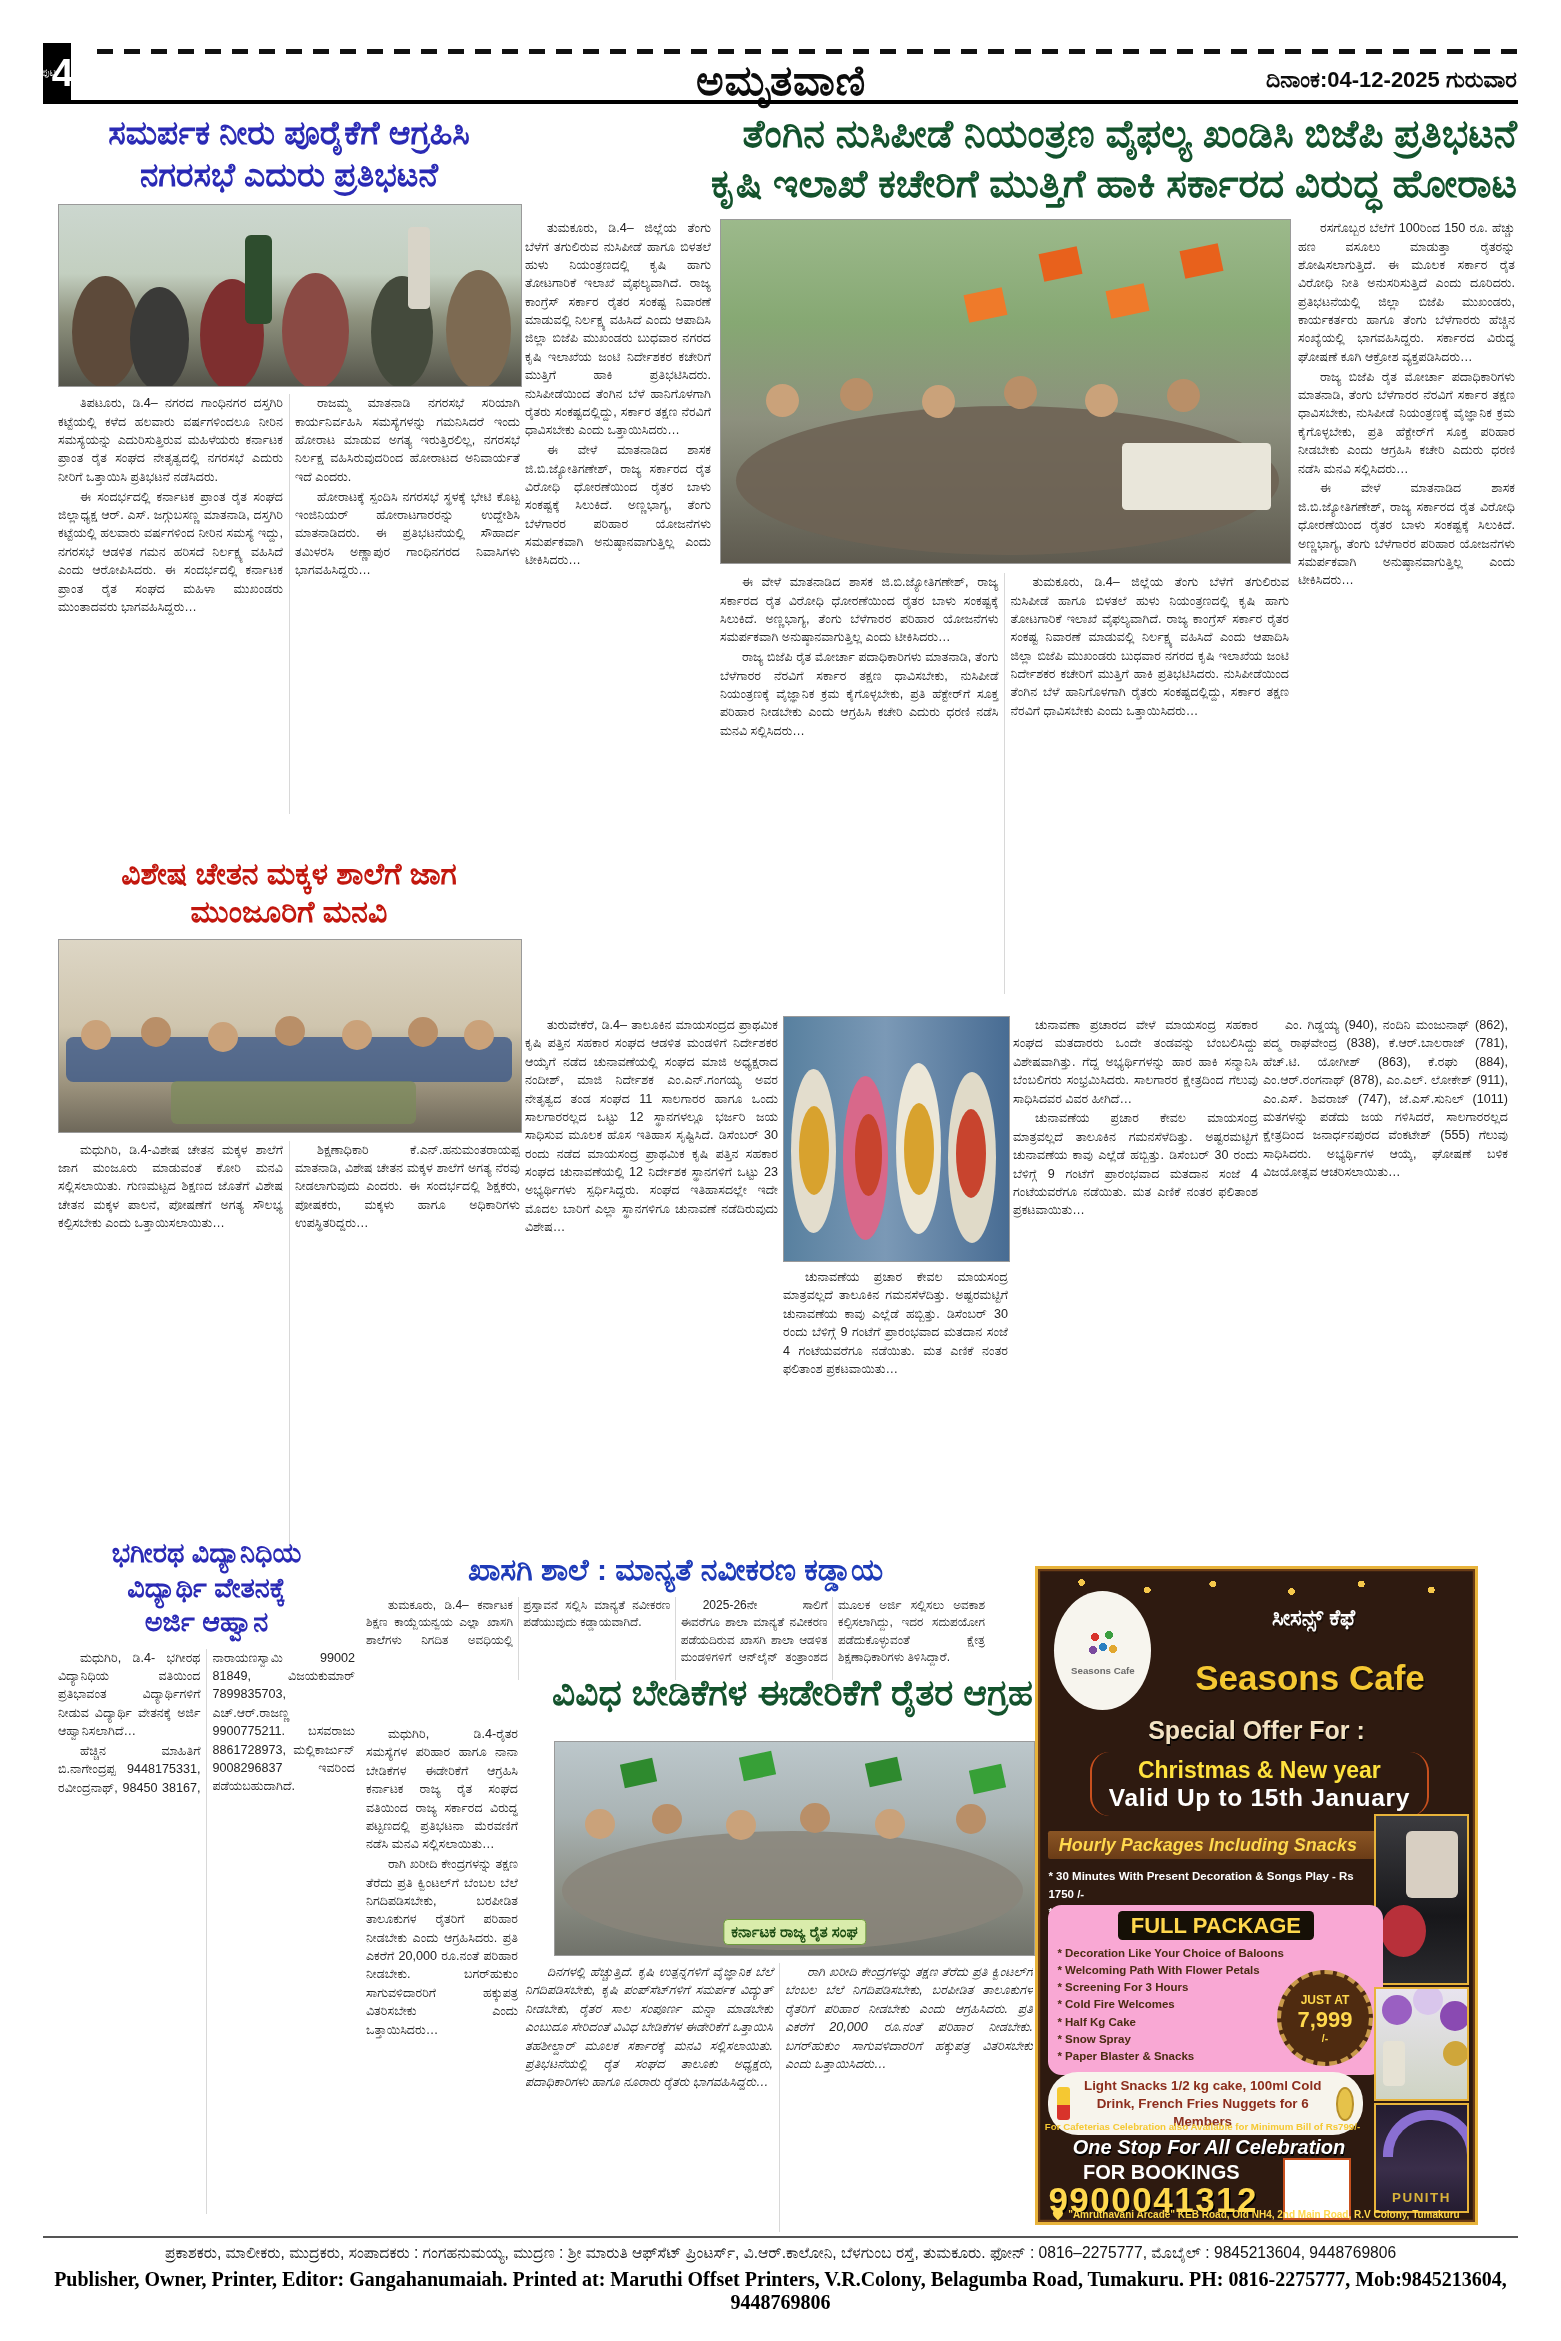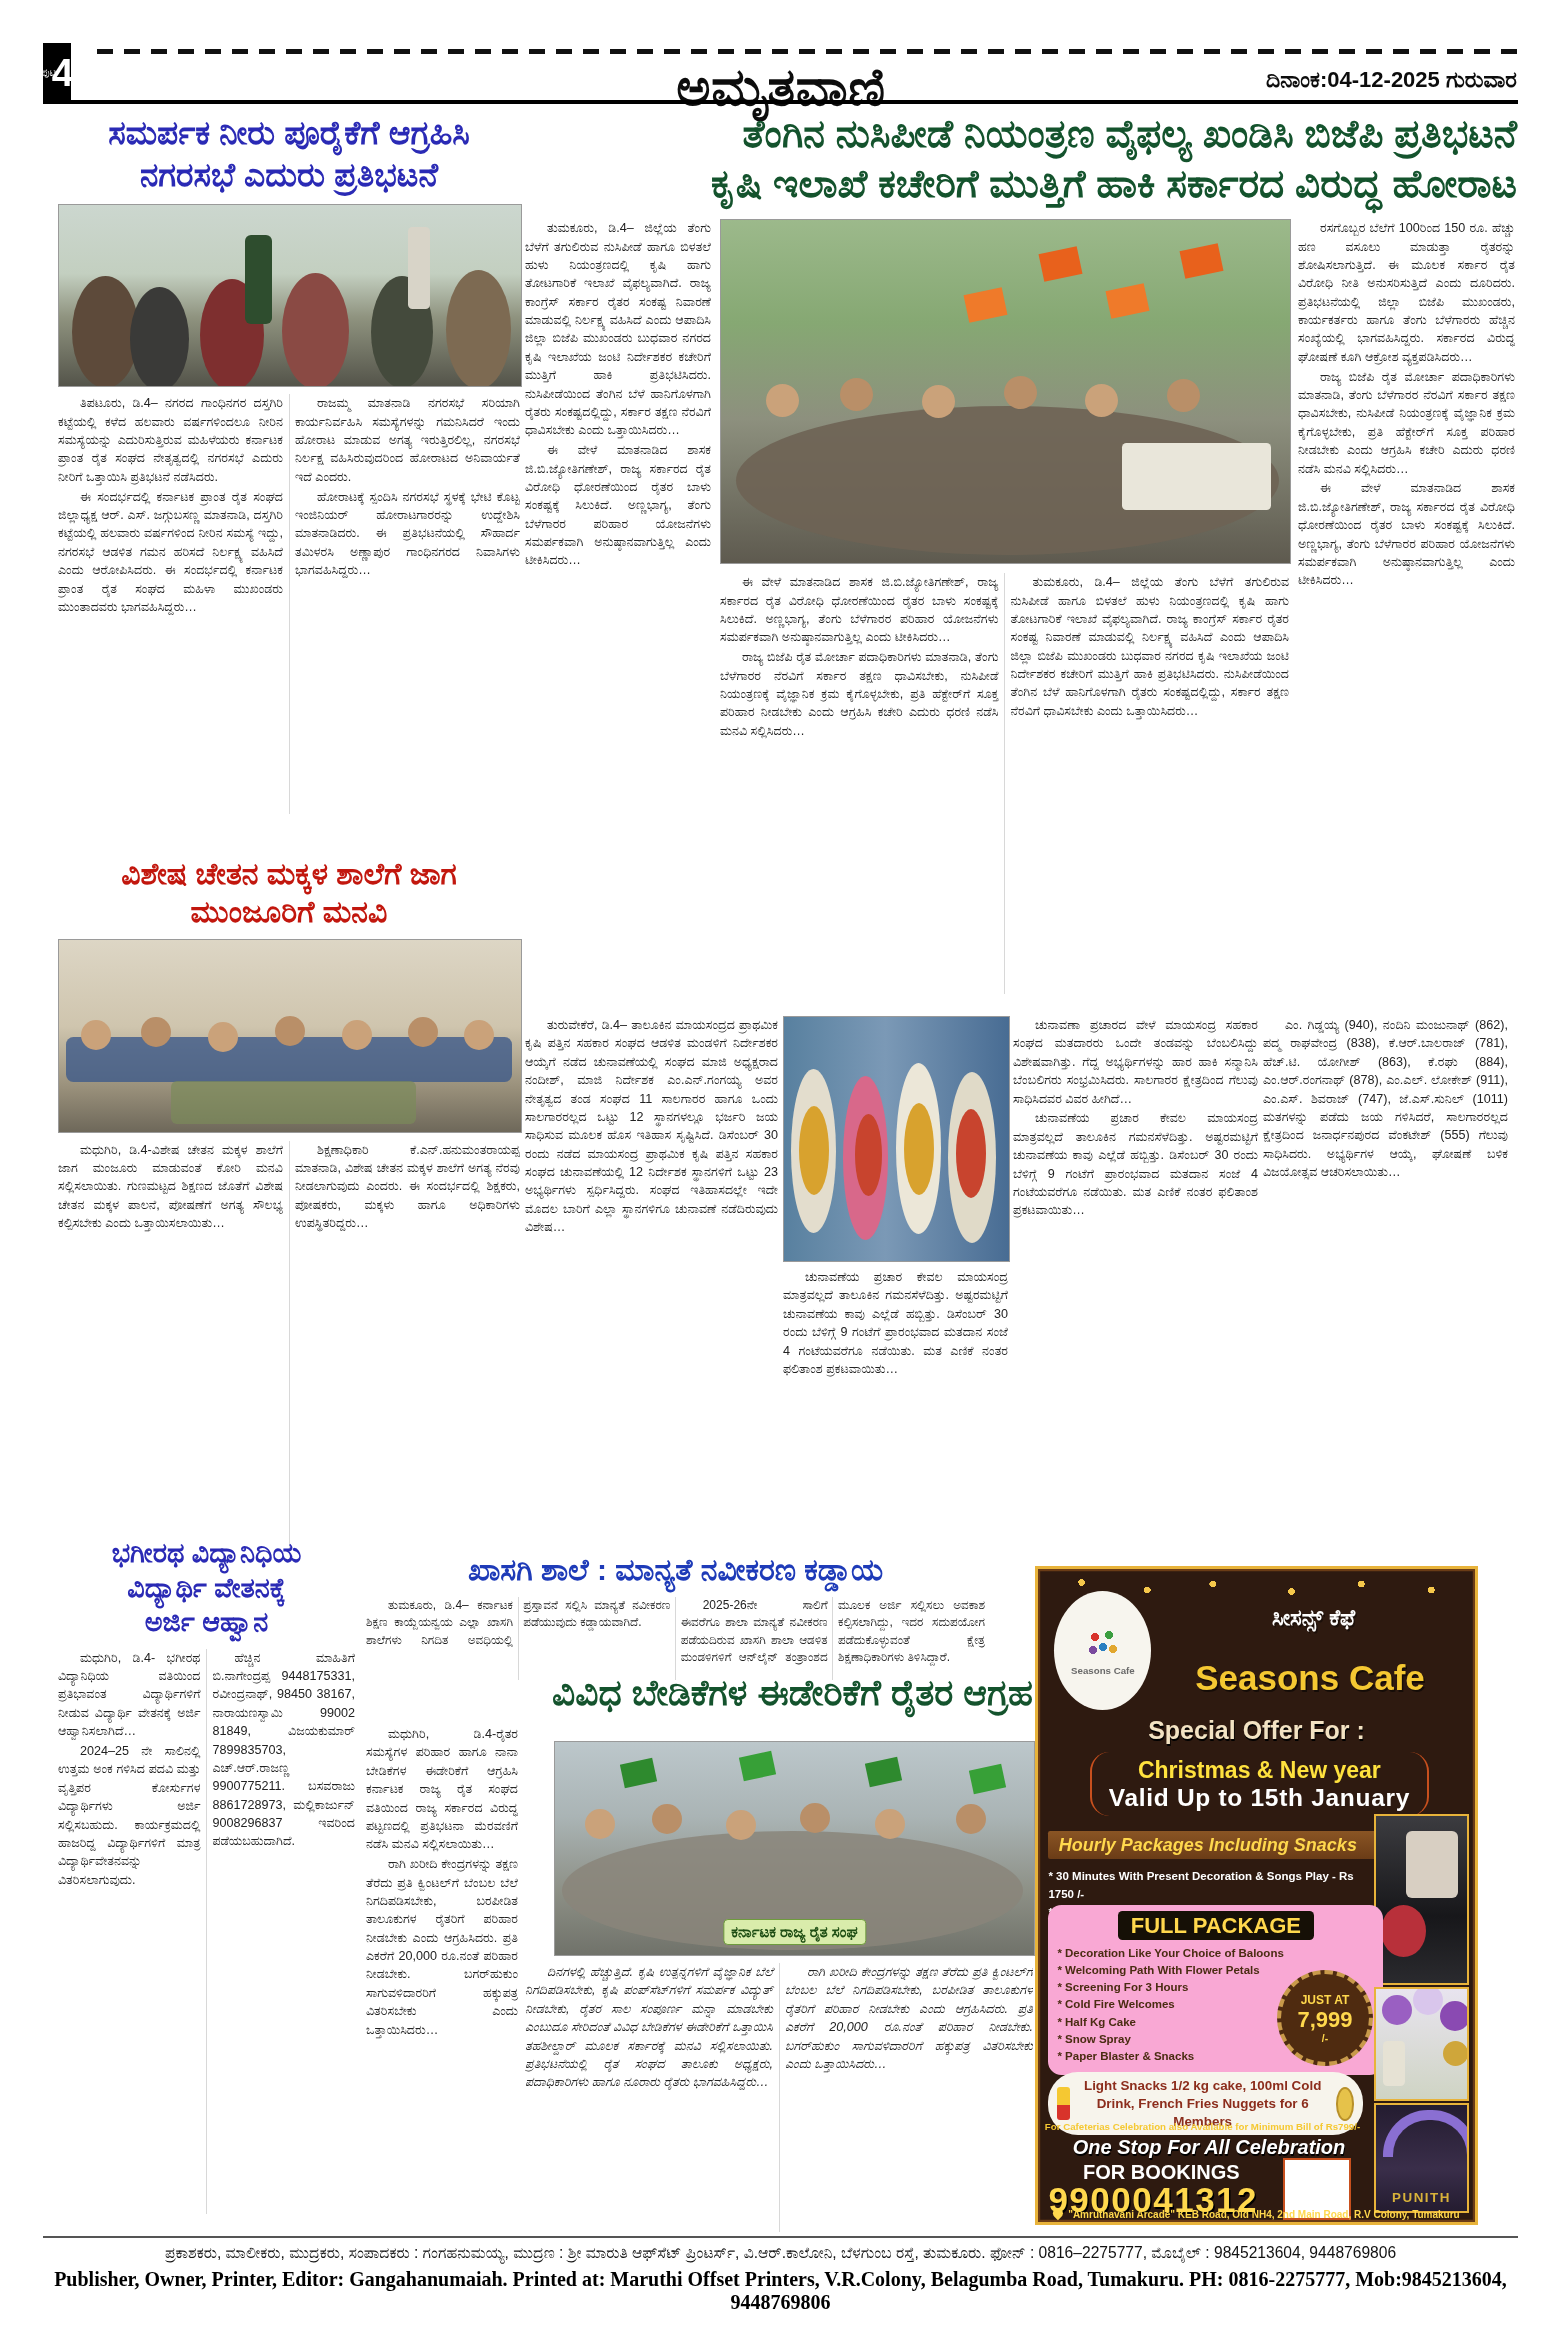--- a/index.html
+++ b/index.html
@@ -6,21 +6,21 @@
   body{
     width:1561px;height:2342px;position:relative;background:#ffffff;
     font-family:"Liberation Sans","DejaVu Sans",sans-serif;color:#1c1c1c;
   }
   .abs{position:absolute;}
   
   .top-dash{height:4.5px;background:repeating-linear-gradient(90deg,#111 0 16.4px,transparent 16.4px 27px);}
   .pagebox{background:#000;color:#fff;display:flex;align-items:center;justify-content:center;gap:2.2px;}
   .pagebox .lbl{font-size:11px;line-height:1.05;width:13.4px;word-break:break-all;color:#fff;}
   .pagebox .num{font-size:39px;font-weight:bold;}
-  .masthead{font-size:52px;font-weight:bold;letter-spacing:0.7px;text-align:center;color:#0d0d0d;}
+  .masthead{font-size:42px;font-weight:bold;letter-spacing:0.7px;text-align:center;color:#0d0d0d;}
   .dateline{font-size:22px;font-weight:bold;text-align:right;color:#0d0d0d;}
   .thick-rule{background:#000;}
   
   .hl{font-weight:bold;text-align:center;line-height:1.28;}
   .hl-blue{color:#2a2ab5;}
   .hl-brightblue{color:#1e3bb8;}
   .hl-red{color:#14532d;text-align:right;}
   .hl-darkred{color:#c2170e;}
   .hl-green{color:#1b7a1e;}
   
@@ -140,21 +140,20 @@
 </section>
 
 <section class="abs" style="left:58px;top:1536px;width:297px;">
   <h2 class="hl hl-blue" style="font-size:27px;margin:0 0 9px 0;">
     <div>ಭಗೀರಥ ವಿದ್ಯಾನಿಧಿಯ</div>
     <div>ವಿದ್ಯಾರ್ಥಿ ವೇತನಕ್ಕೆ</div>
     <div>ಅರ್ಜಿ ಆಹ್ವಾನ</div>
   </h2>
   <div class="bodytxt cols2 colfix" style="height:565px;">
     <p>ಮಧುಗಿರಿ, ಡಿ.4- ಭಗೀರಥ ವಿದ್ಯಾನಿಧಿಯ ವತಿಯಿಂದ ಪ್ರತಿಭಾವಂತ ವಿದ್ಯಾರ್ಥಿಗಳಿಗೆ ನೀಡುವ ವಿದ್ಯಾರ್ಥಿ ವೇತನಕ್ಕೆ ಅರ್ಜಿ ಆಹ್ವಾನಿಸಲಾಗಿದೆ…</p>
-    <p>2024–25 ನೇ ಸಾಲಿನಲ್ಲಿ ಉತ್ತಮ ಅಂಕ ಗಳಿಸಿದ ಪದವಿ ಮತ್ತು ವೃತ್ತಿಪರ ಕೋರ್ಸುಗಳ ವಿದ್ಯಾರ್ಥಿಗಳು ಅರ್ಜಿ ಸಲ್ಲಿಸಬಹುದು. ಕಾರ್ಯಕ್ರಮದಲ್ಲಿ ಹಾಜರಿದ್ದ ವಿದ್ಯಾರ್ಥಿಗಳಿಗೆ ಮಾತ್ರ ವಿದ್ಯಾರ್ಥಿವೇತನವನ್ನು ವಿತರಿಸಲಾಗುವುದು.</p>
     <p>ಹೆಚ್ಚಿನ ಮಾಹಿತಿಗೆ ಬಿ.ನಾಗೇಂದ್ರಪ್ಪ 9448175331, ರವೀಂದ್ರನಾಥ್, 98450 38167, ನಾರಾಯಣಸ್ವಾಮಿ 99002 81849, ವಿಜಯಕುಮಾರ್ 7899835703, ಎಚ್.ಆರ್.ರಾಜಣ್ಣ 9900775211. ಬಸವರಾಜು 8861728973, ಮಲ್ಲಿಕಾರ್ಜುನ್ 9008296837 ಇವರಿಂದ ಪಡೆಯಬಹುದಾಗಿದೆ.</p>
   </div>
 </section>
 
 <section class="abs" style="left:525px;top:109px;width:992px;">
   <h1 class="hl hl-red" style="font-size:39px;margin:0 0 10.4px 0;">
     <div>ತೆಂಗಿನ ನುಸಿಪೀಡೆ ನಿಯಂತ್ರಣ ವೈಫಲ್ಯ ಖಂಡಿಸಿ ಬಿಜೆಪಿ ಪ್ರತಿಭಟನೆ</div>
     <div>ಕೃಷಿ ಇಲಾಖೆ ಕಚೇರಿಗೆ ಮುತ್ತಿಗೆ ಹಾಕಿ ಸರ್ಕಾರದ ವಿರುದ್ಧ ಹೋರಾಟ</div>
   </h1>
   <div style="display:flex;gap:9px;">

